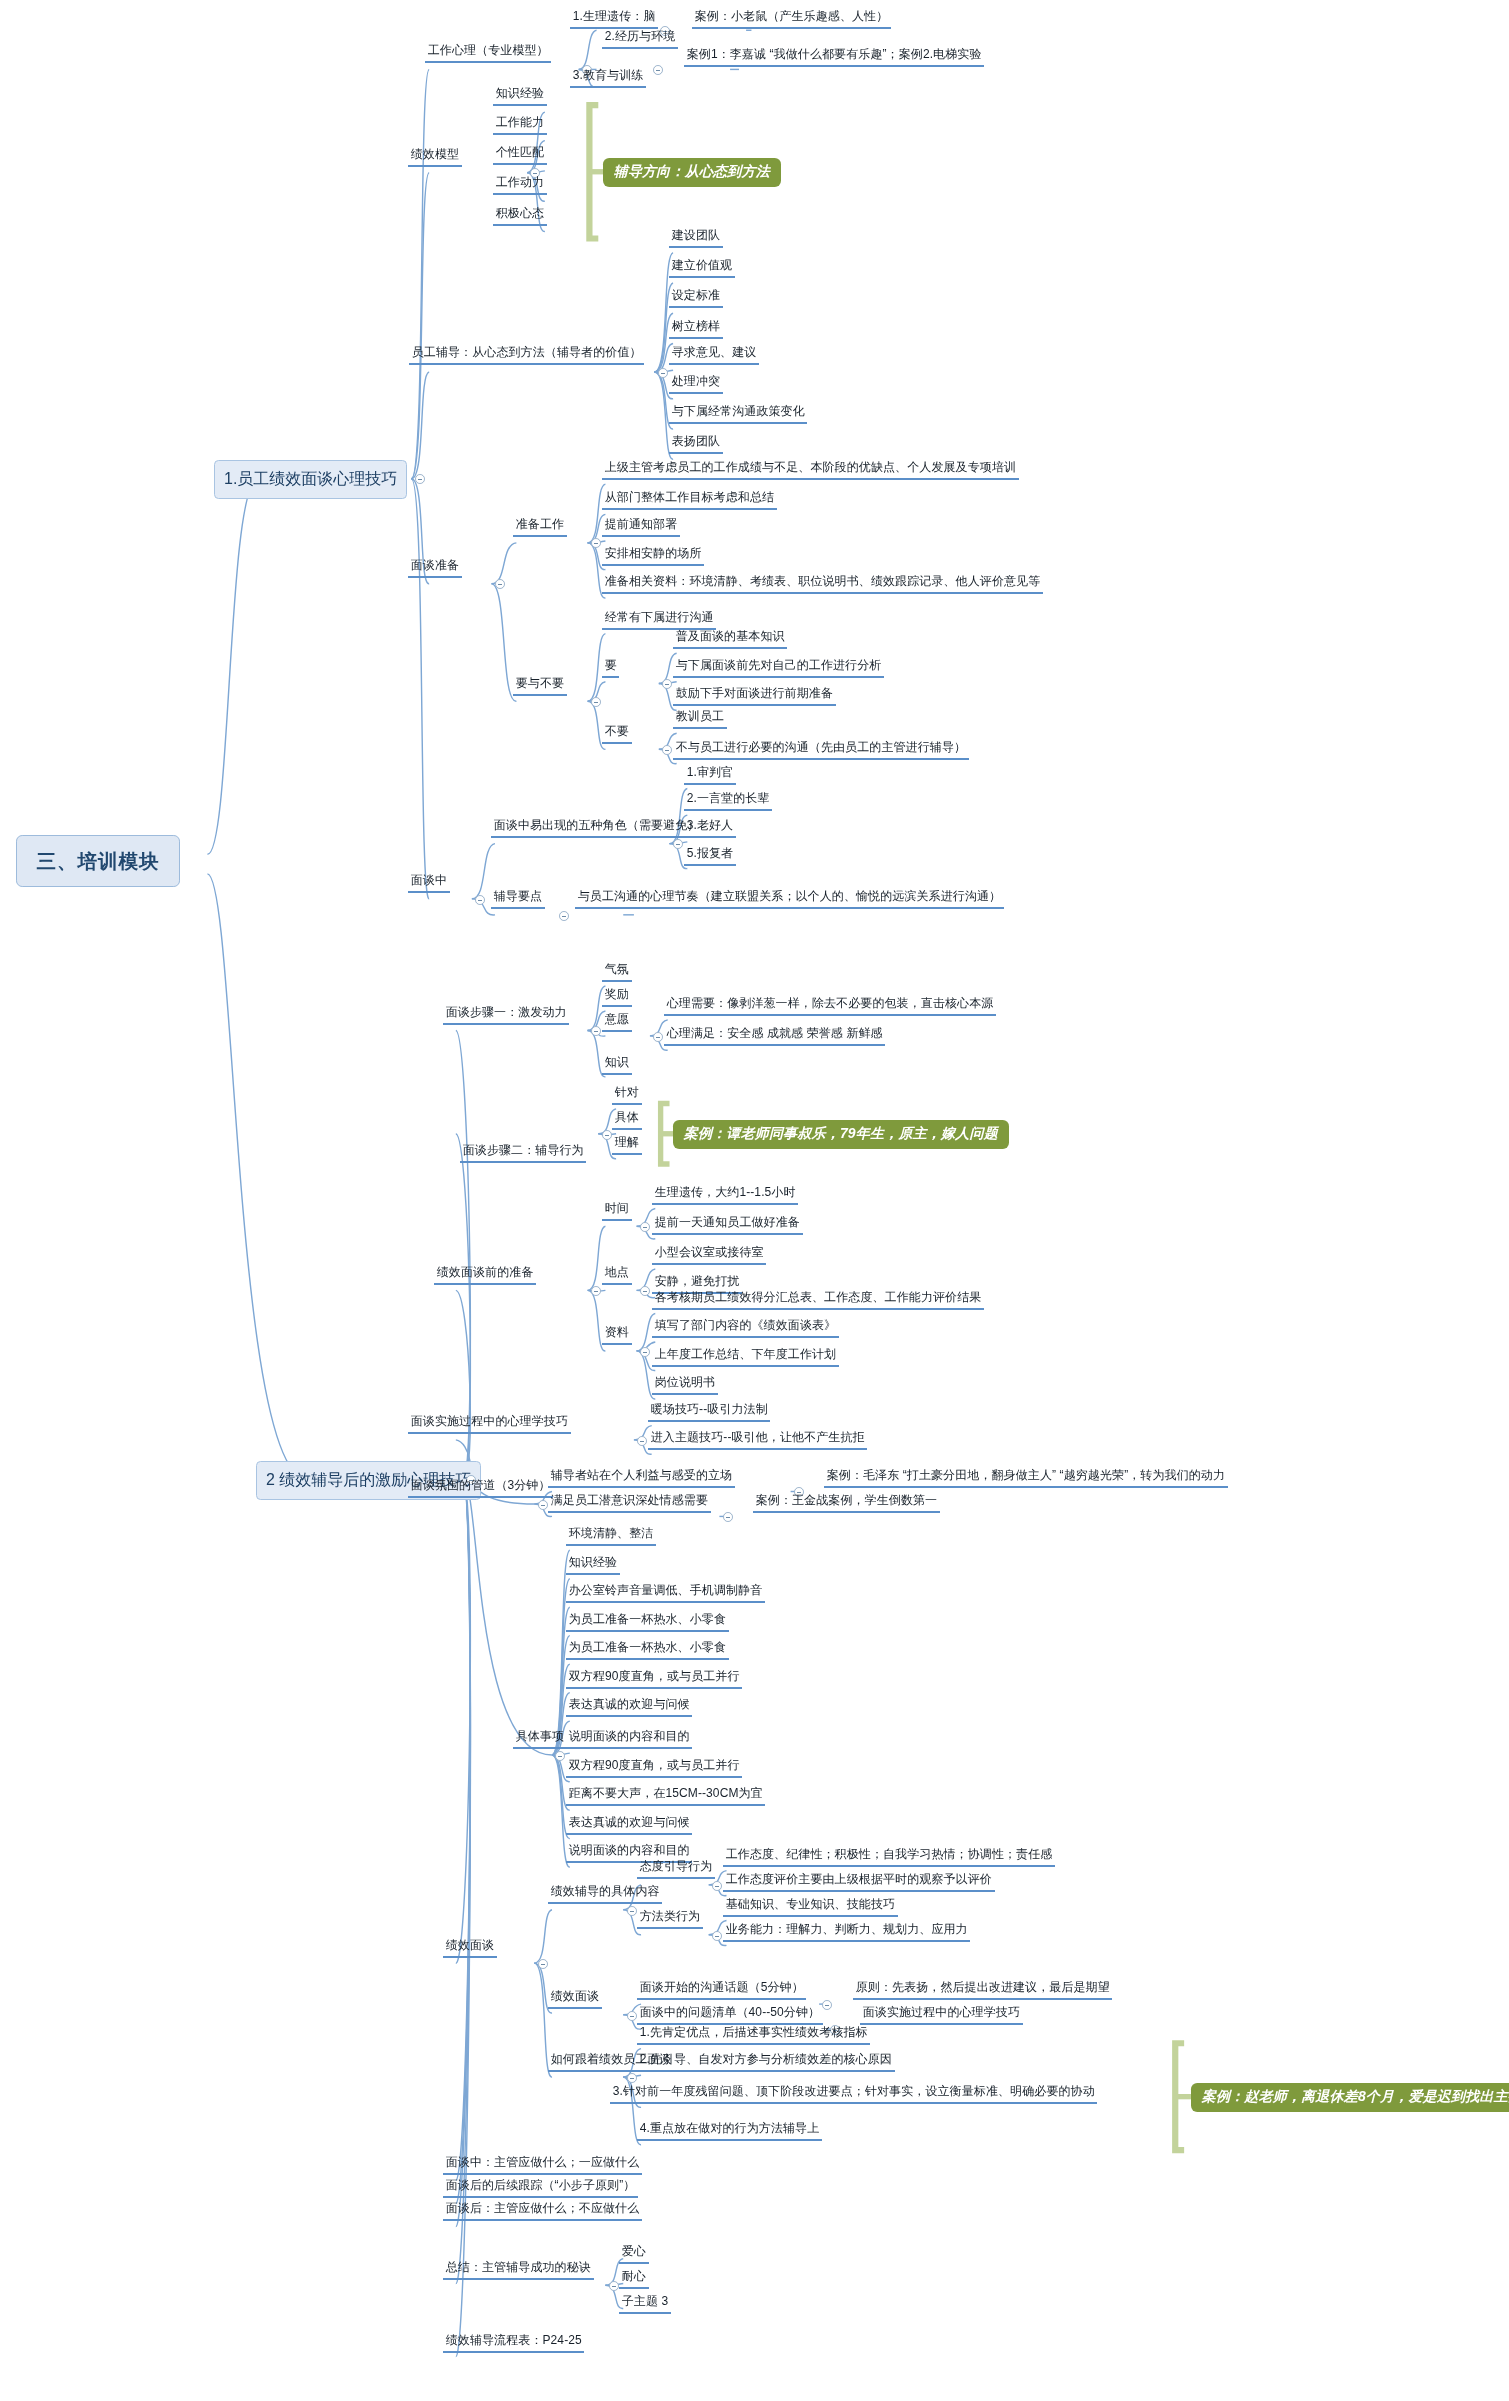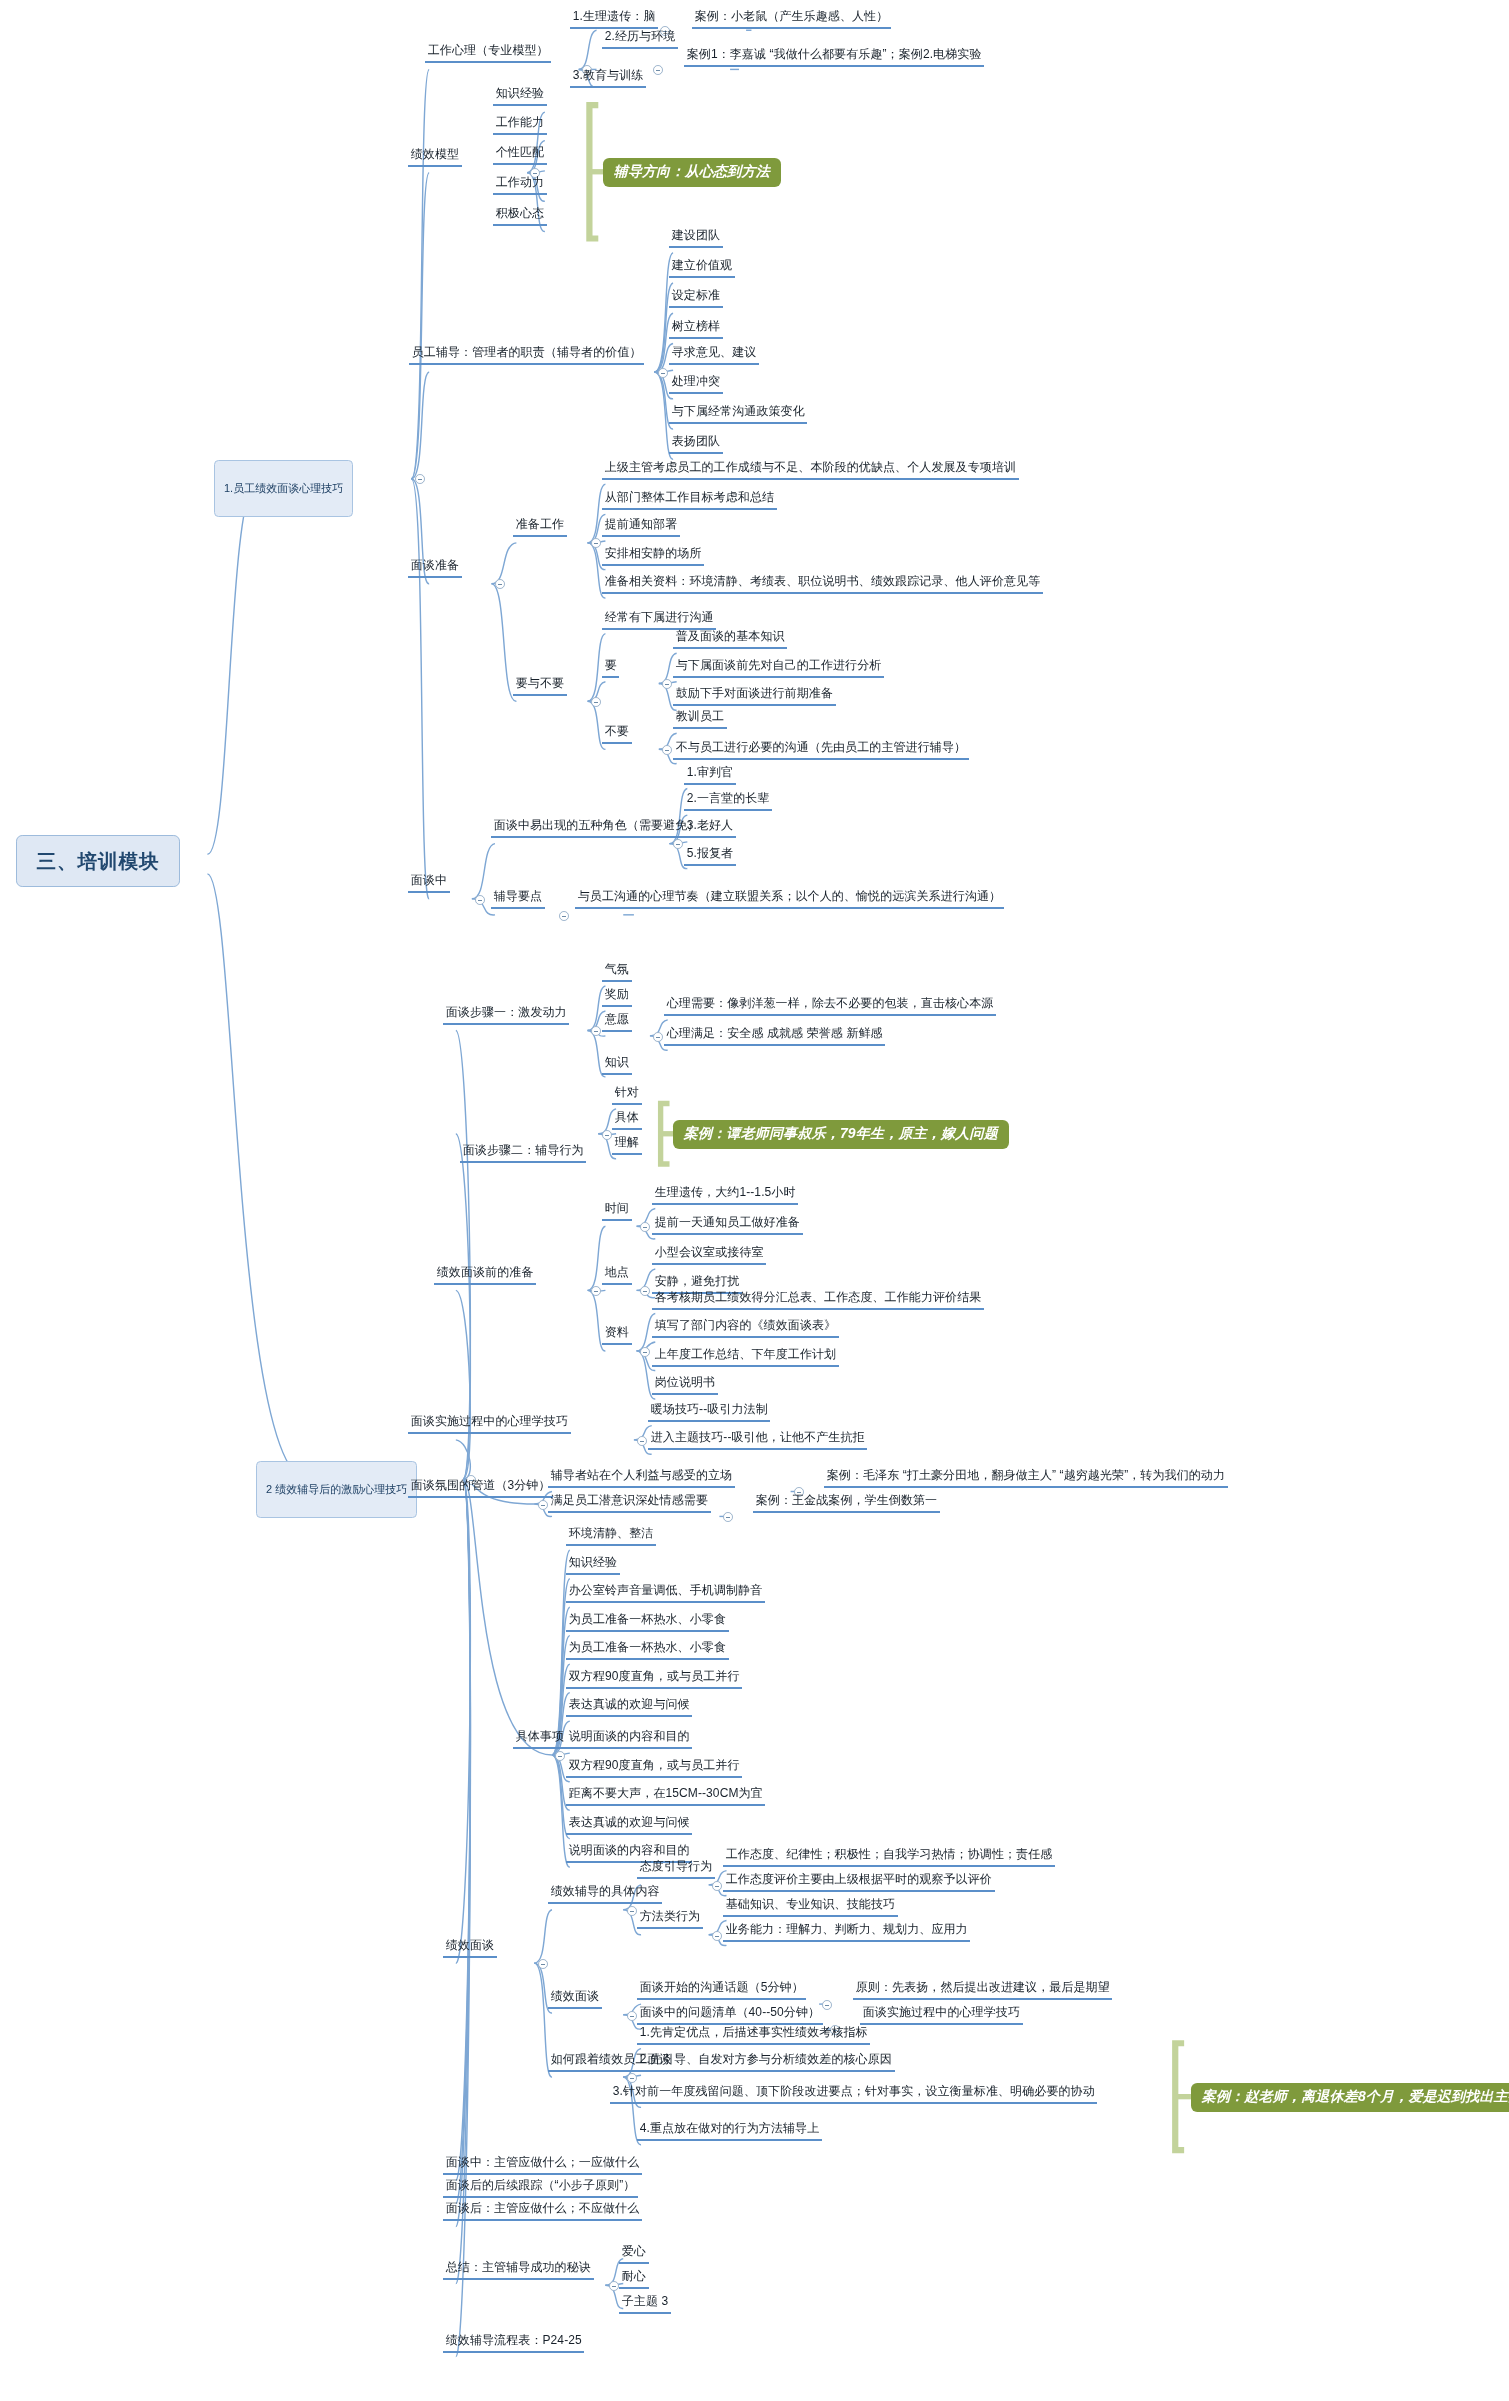--- a/index.html
+++ b/index.html
@@ -41,22 +41,22 @@
     border-bottom:1.2px solid #9dbbdc;
   }
 
   
   .lvl1 {
     position:absolute;
     background:#e3ebf6;
     border:1.1px solid #a9c4e2;
     border-radius:4.5px;
     color:#1d3f63;
-    font-size:11px;
-    padding:20px 9px;
+    font-size:16px;
+    padding:8px 9px;
     white-space:nowrap;
   }
 
   
   .callout {
     position:absolute;
     background:#7f9a3c;
     color:#ffffff;
     border-radius:6.2px;
     font-style:italic;
@@ -286,21 +286,21 @@
 
   <div class="node" style="left:408px; top:147px;">绩效模型</div>
   <div class="tog" style="left:530px; top:168px;"></div>
   <div class="node" style="left:493px; top:86px;">知识经验</div>
   <div class="node" style="left:493px; top:115px;">工作能力</div>
   <div class="node" style="left:493px; top:145px;">个性匹配</div>
   <div class="node" style="left:493px; top:175px;">工作动力</div>
   <div class="node" style="left:493px; top:206px;">积极心态</div>
   <div class="callout" style="left:603px; top:158px;">辅导方向：从心态到方法</div>
 
-  <div class="node" style="left:409px; top:345px;">员工辅导：管理者的职责（辅导者的价值）</div>
+  <div class="node" style="left:409px; top:345px;">员工辅导：从心态到方法（辅导者的价值）</div>
   <div class="tog" style="left:658px; top:368px;"></div>
   <div class="node" style="left:669px; top:228px;">建设团队</div>
   <div class="node" style="left:669px; top:258px;">建立价值观</div>
   <div class="node" style="left:669px; top:288px;">设定标准</div>
   <div class="node" style="left:669px; top:319px;">树立榜样</div>
   <div class="node" style="left:669px; top:345px;">寻求意见、建议</div>
   <div class="node" style="left:669px; top:374px;">处理冲突</div>
   <div class="node" style="left:669px; top:404px;">与下属经常沟通政策变化</div>
   <div class="node" style="left:669px; top:434px;">表扬团队</div>
 

